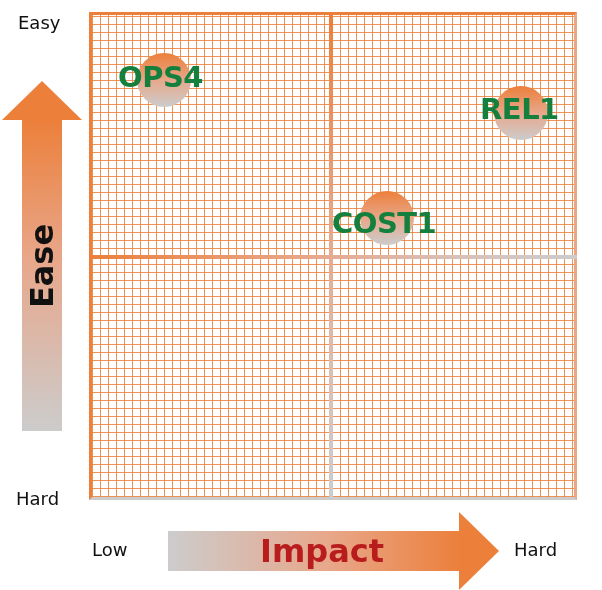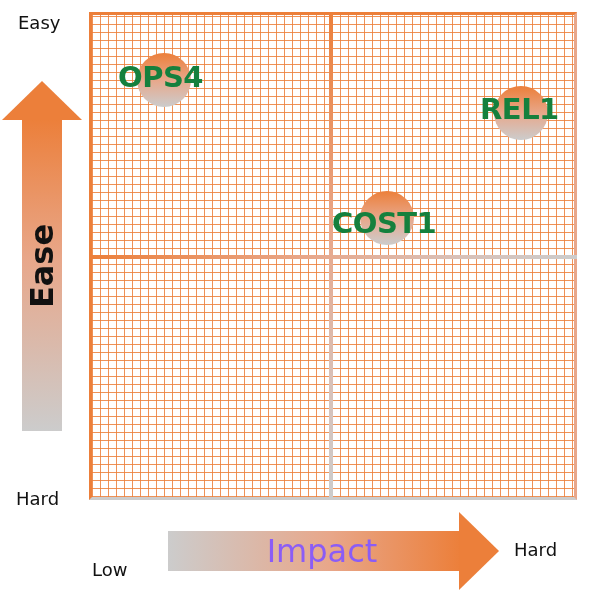--- a/index.html
+++ b/index.html
@@ -25,28 +25,28 @@
   .dot{position:absolute;width:54px;height:54px;border-radius:50%;
     background:linear-gradient(180deg,#ec7f3a 0%,#e8a78a 50%,#cccccc 100%);}
   .ptlabel{position:absolute;font-family:"DejaVu Sans",sans-serif;font-weight:bold;font-size:29px;color:#15803d;letter-spacing:-0.5px;}
   .vshaft{position:absolute;left:22px;top:119px;width:40px;height:312px;
     background:linear-gradient(180deg,#ec7f3a 0%,#e8a78a 45%,#cccccc 100%);}
   .vhead{position:absolute;left:2px;top:81px;width:0;height:0;border-left:40px solid transparent;border-right:40px solid transparent;border-bottom:39px solid #ec7f3a;}
   .vtext{position:absolute;left:42px;top:266px;transform:translate(-50%,-50%) rotate(-90deg);font-weight:bold;font-size:32px;color:#111;white-space:nowrap;}
   .hshaft{position:absolute;left:168px;top:531px;width:293px;height:40px;
     background:linear-gradient(90deg,#cccccc 0%,#e8a78a 55%,#ec7f3a 100%);}
   .hhead{position:absolute;left:459px;top:512px;width:0;height:0;border-top:39px solid transparent;border-bottom:39px solid transparent;border-left:40px solid #ec7f3a;}
-  .htext{position:absolute;left:322px;top:551px;transform:translate(-50%,-50%);font-weight:normal;font-size:32px;color:#8b5cf6;white-space:nowrap;}
+  .htext{position:absolute;left:322px;top:551px;transform:translate(-50%,-50%);font-weight:bold;font-size:32px;color:#b91c1c;white-space:nowrap;}
 </style>
 </head>
 <body>
 
 <div class="lbl" style="left:18px;top:12px;text-align:right;">Easy</div>
 <div class="lbl" style="left:16px;top:488px;">Hard</div>
-<div class="lbl" style="left:92px;top:539px;margin-top:20px;">Low</div>
+<div class="lbl" style="left:92px;top:539px;">Low</div>
 <div class="lbl" style="left:514px;top:539px;">Hard</div>
 
 <div>
   <div class="vhead"></div>
   <div class="vshaft"></div>
   <div class="vtext">Ease</div>
 </div>
 
 <div>
   <div class="hshaft"></div>

